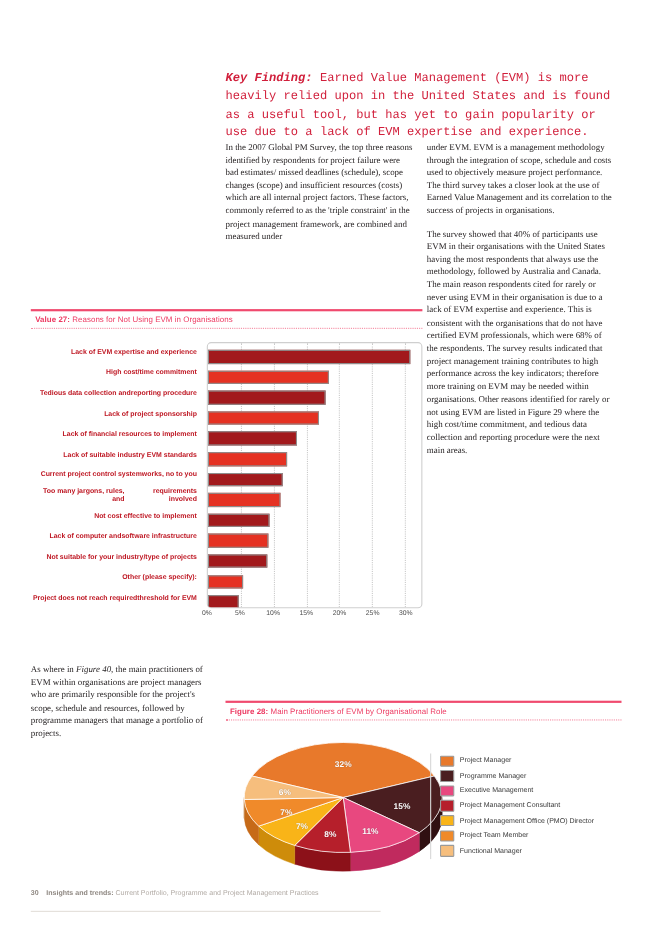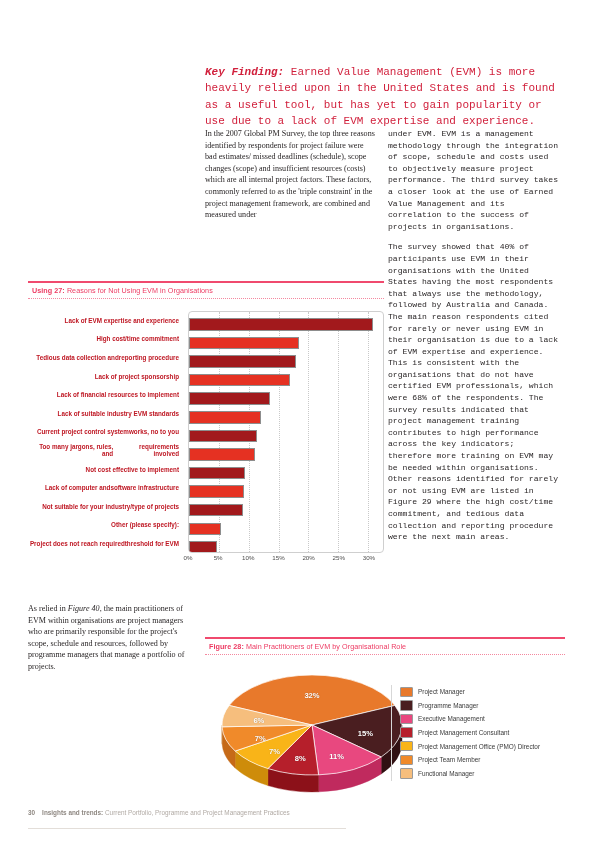--- a/index.html
+++ b/index.html
@@ -40,21 +40,21 @@
   .col {
     position: absolute;
     width: 170px;
     font-size: 8.1px;
     line-height: 11.6px;
     color: #231f20;
     text-align: left;
   }
   .col p { margin: 0 0 9px 0; }
   .col-left  { left: 205px; top: 128px; }
-  .col-right { left: 388px; top: 128px; font-family: Liberation Mono, monospace; }
+  .col-right { left: 388px; top: 128px; }
 
   .intro-left {
     position: absolute;
     left: 28px;
     top: 603px;
     width: 165px;
     font-size: 8.1px;
     line-height: 11.6px;
     color: #231f20;
   }
@@ -268,21 +268,21 @@
     <p>In the 2007 Global PM Survey, the top three reasons identified by respondents for project failure were bad estimates/ missed deadlines (schedule), scope changes (scope) and insufficient resources (costs)  which are all internal project factors. These factors, commonly referred to as the 'triple constraint' in the project management framework, are combined and measured under</p>
   </div>
 
   <div class="col col-right">
     <p>under EVM.  EVM is a management methodology through the integration of scope, schedule and costs used to objectively measure project performance. The third survey takes a closer look at the use of Earned Value Management and its correlation to the success of projects in organisations.</p>
     <p>The survey showed that 40% of participants use EVM in their organisations with the United States having the most respondents that always use the methodology, followed by Australia and Canada. The main reason respondents cited for rarely or never using EVM in their organisation is due to a lack of EVM expertise and experience. This is consistent with the organisations that do not have certified EVM professionals, which were 68% of the respondents. The survey results indicated that project management training contributes to high performance across the key indicators; therefore more training on EVM may be needed within organisations. Other reasons identified for rarely or not using EVM are listed in Figure 29 where the high cost/time commitment, and tedious data collection and reporting procedure were the next main areas.</p>
   </div>
 
   <div class="figure" id="figure27">
     <div class="fig-head">
-      <b>Using 27:</b>
+      <b>Value 27:</b>
       <span class="fig-title">Reasons for Not Using EVM in Organisations</span>
     </div>
     <div class="bar-chart">
       <div class="bc-labels" id="bc-labels">
           <div class="bc-label">
             <div>Lack of EVM expertise and experience</div>
           </div>
           <div class="bc-label">
             <div>High cost/time commitment</div>
           </div>
@@ -383,21 +383,21 @@
           <span class="bc-tick" style="left: 30.7692%;">10%</span>
           <span class="bc-tick" style="left: 46.1538%;">15%</span>
           <span class="bc-tick" style="left: 61.5385%;">20%</span>
           <span class="bc-tick" style="left: 76.9231%;">25%</span>
           <span class="bc-tick" style="left: 92.3077%;">30%</span>
         </div>
     </div>
   </div>
 
   <div class="intro-left">
-    <p><span>As relied in </span><em>Figure 40</em><span>, the main practitioners of EVM within organisations are project managers who are primarily responsible for the project's scope, schedule and resources, followed by programme managers that manage a portfolio of projects.</span></p>
+    <p><span>As where in </span><em>Figure 40</em><span>, the main practitioners of EVM within organisations are project managers who are primarily responsible for the project's scope, schedule and resources, followed by programme managers that manage a portfolio of projects.</span></p>
   </div>
 
   <div class="figure" id="figure28">
     <div class="fig-head">
       <b>Figure 28:</b>
       <span class="fig-title">Main Practitioners of EVM by Organisational Role</span>
     </div>
     <div class="pie-wrap">
       <div class="pie-area">
         <svg class="pie-svg" id="pie-svg" width="190" height="132" viewBox="0 0 190 132">

